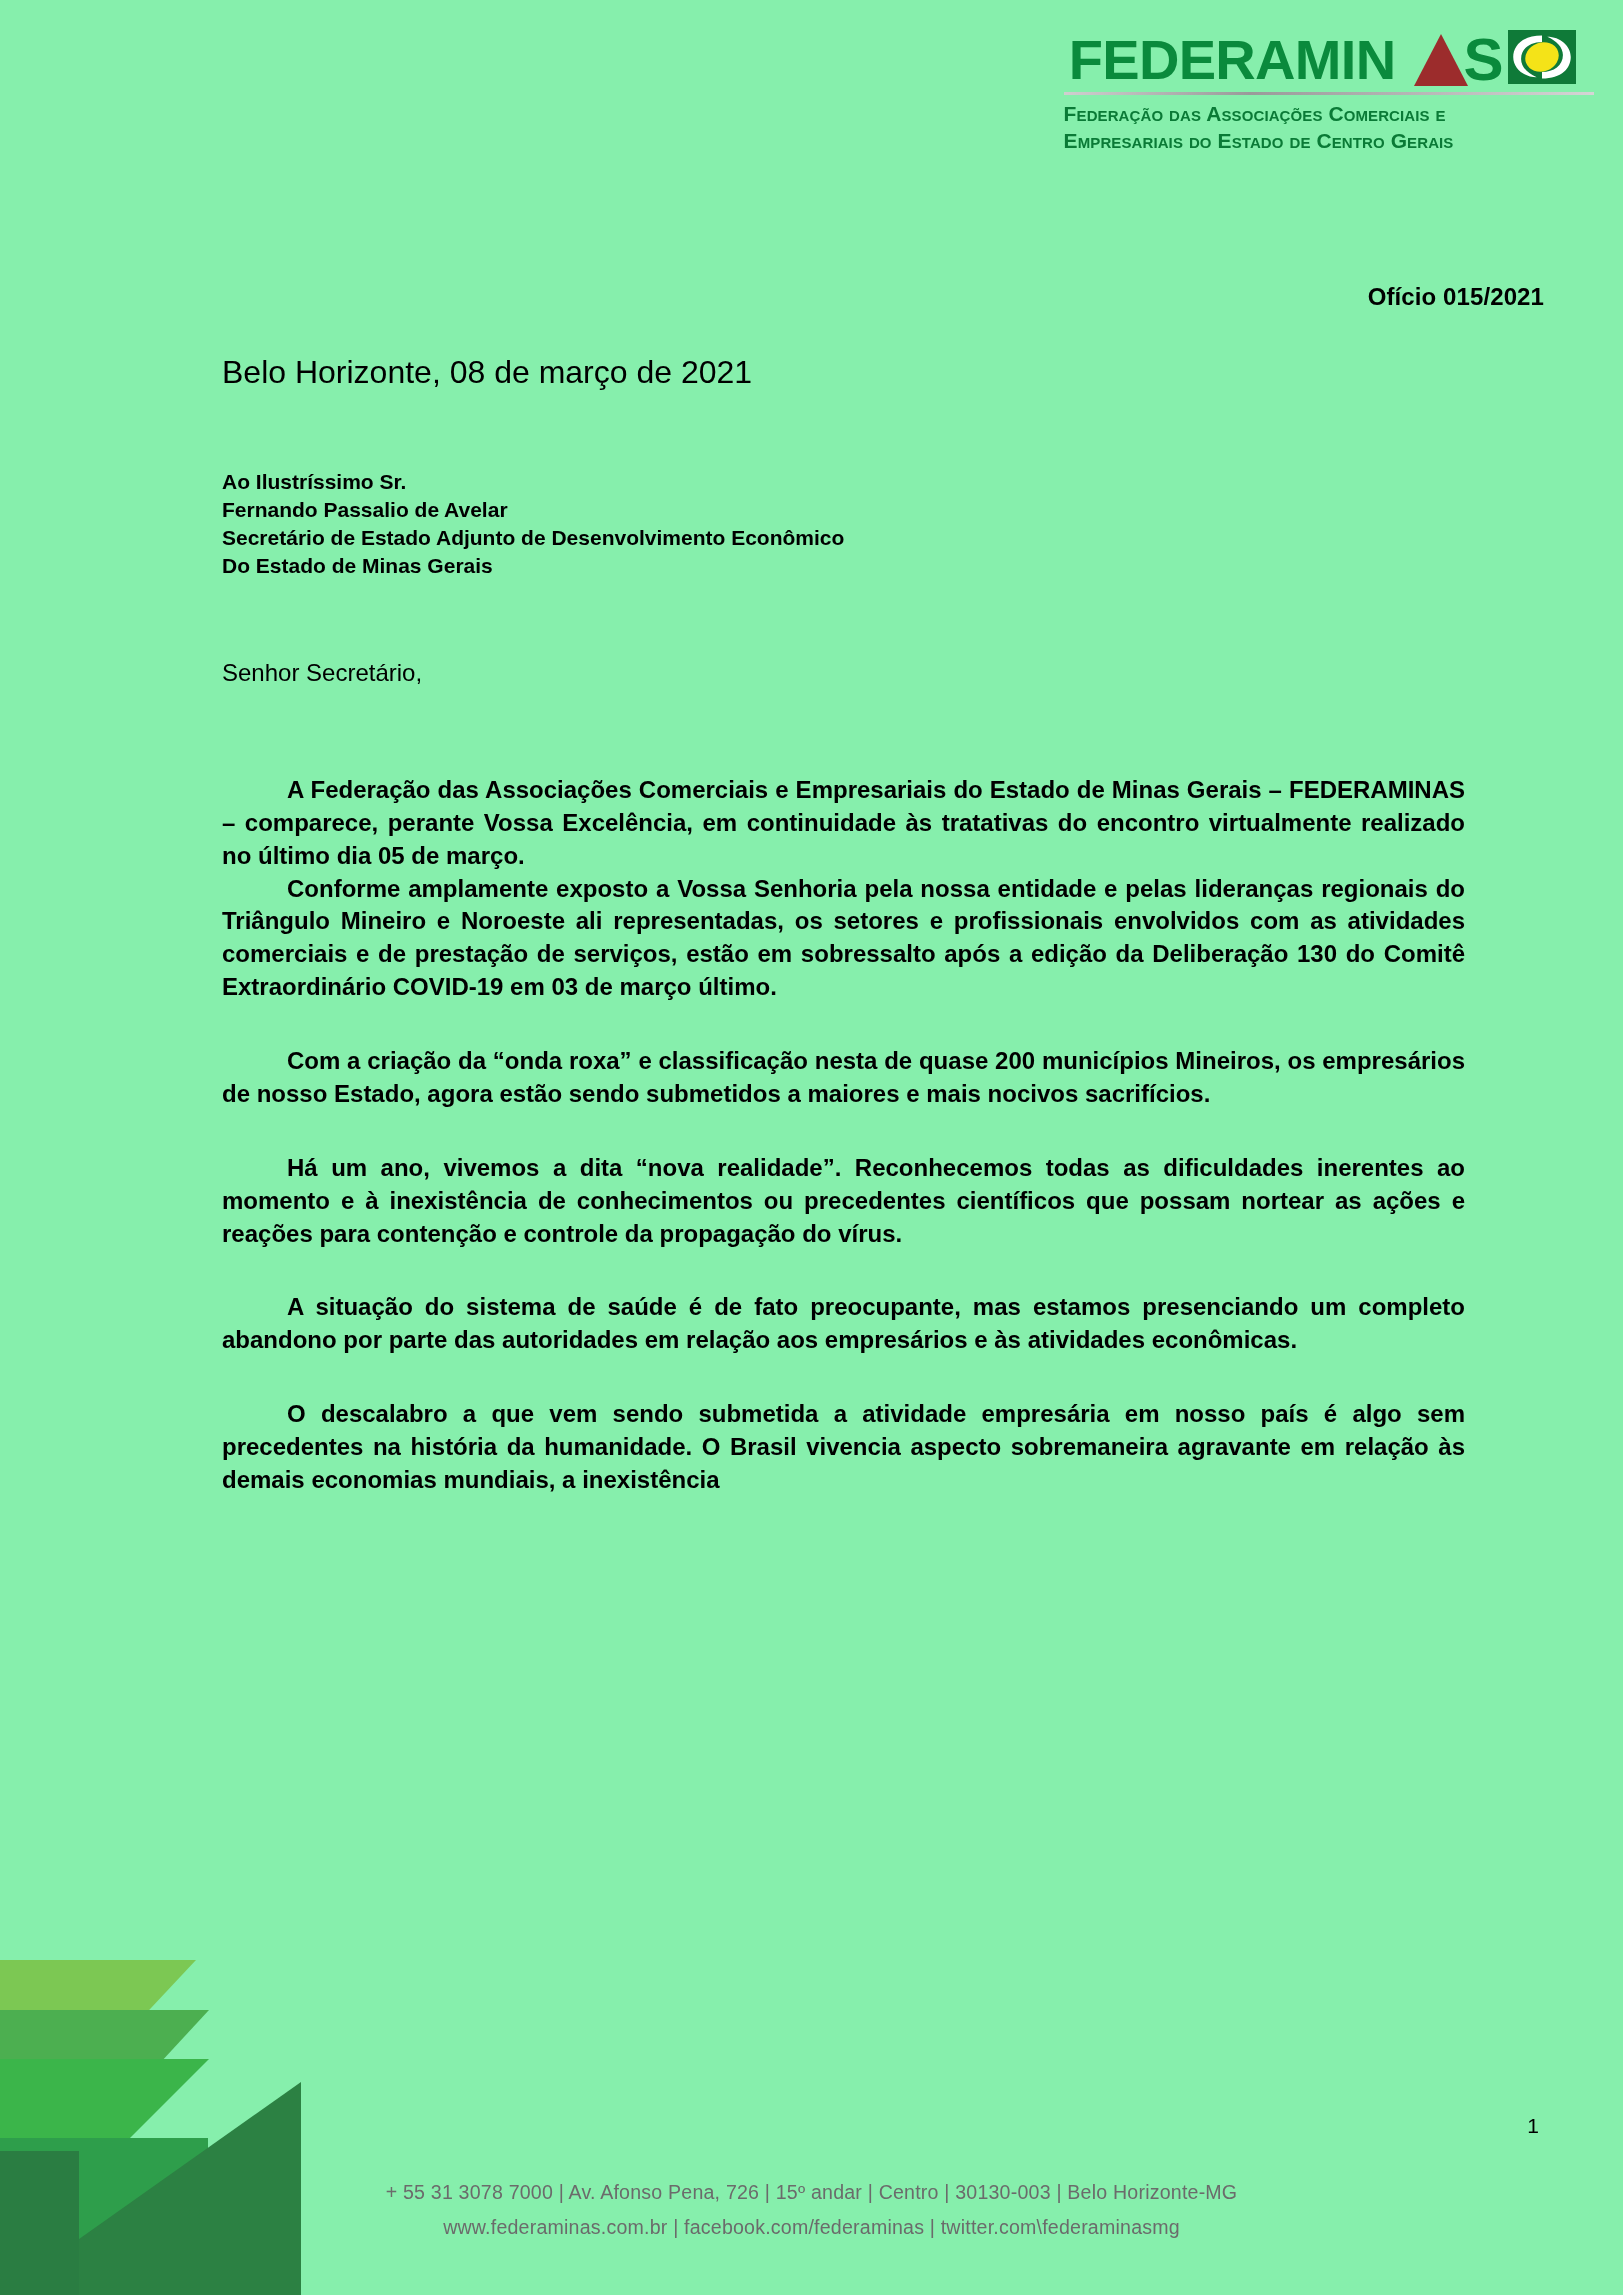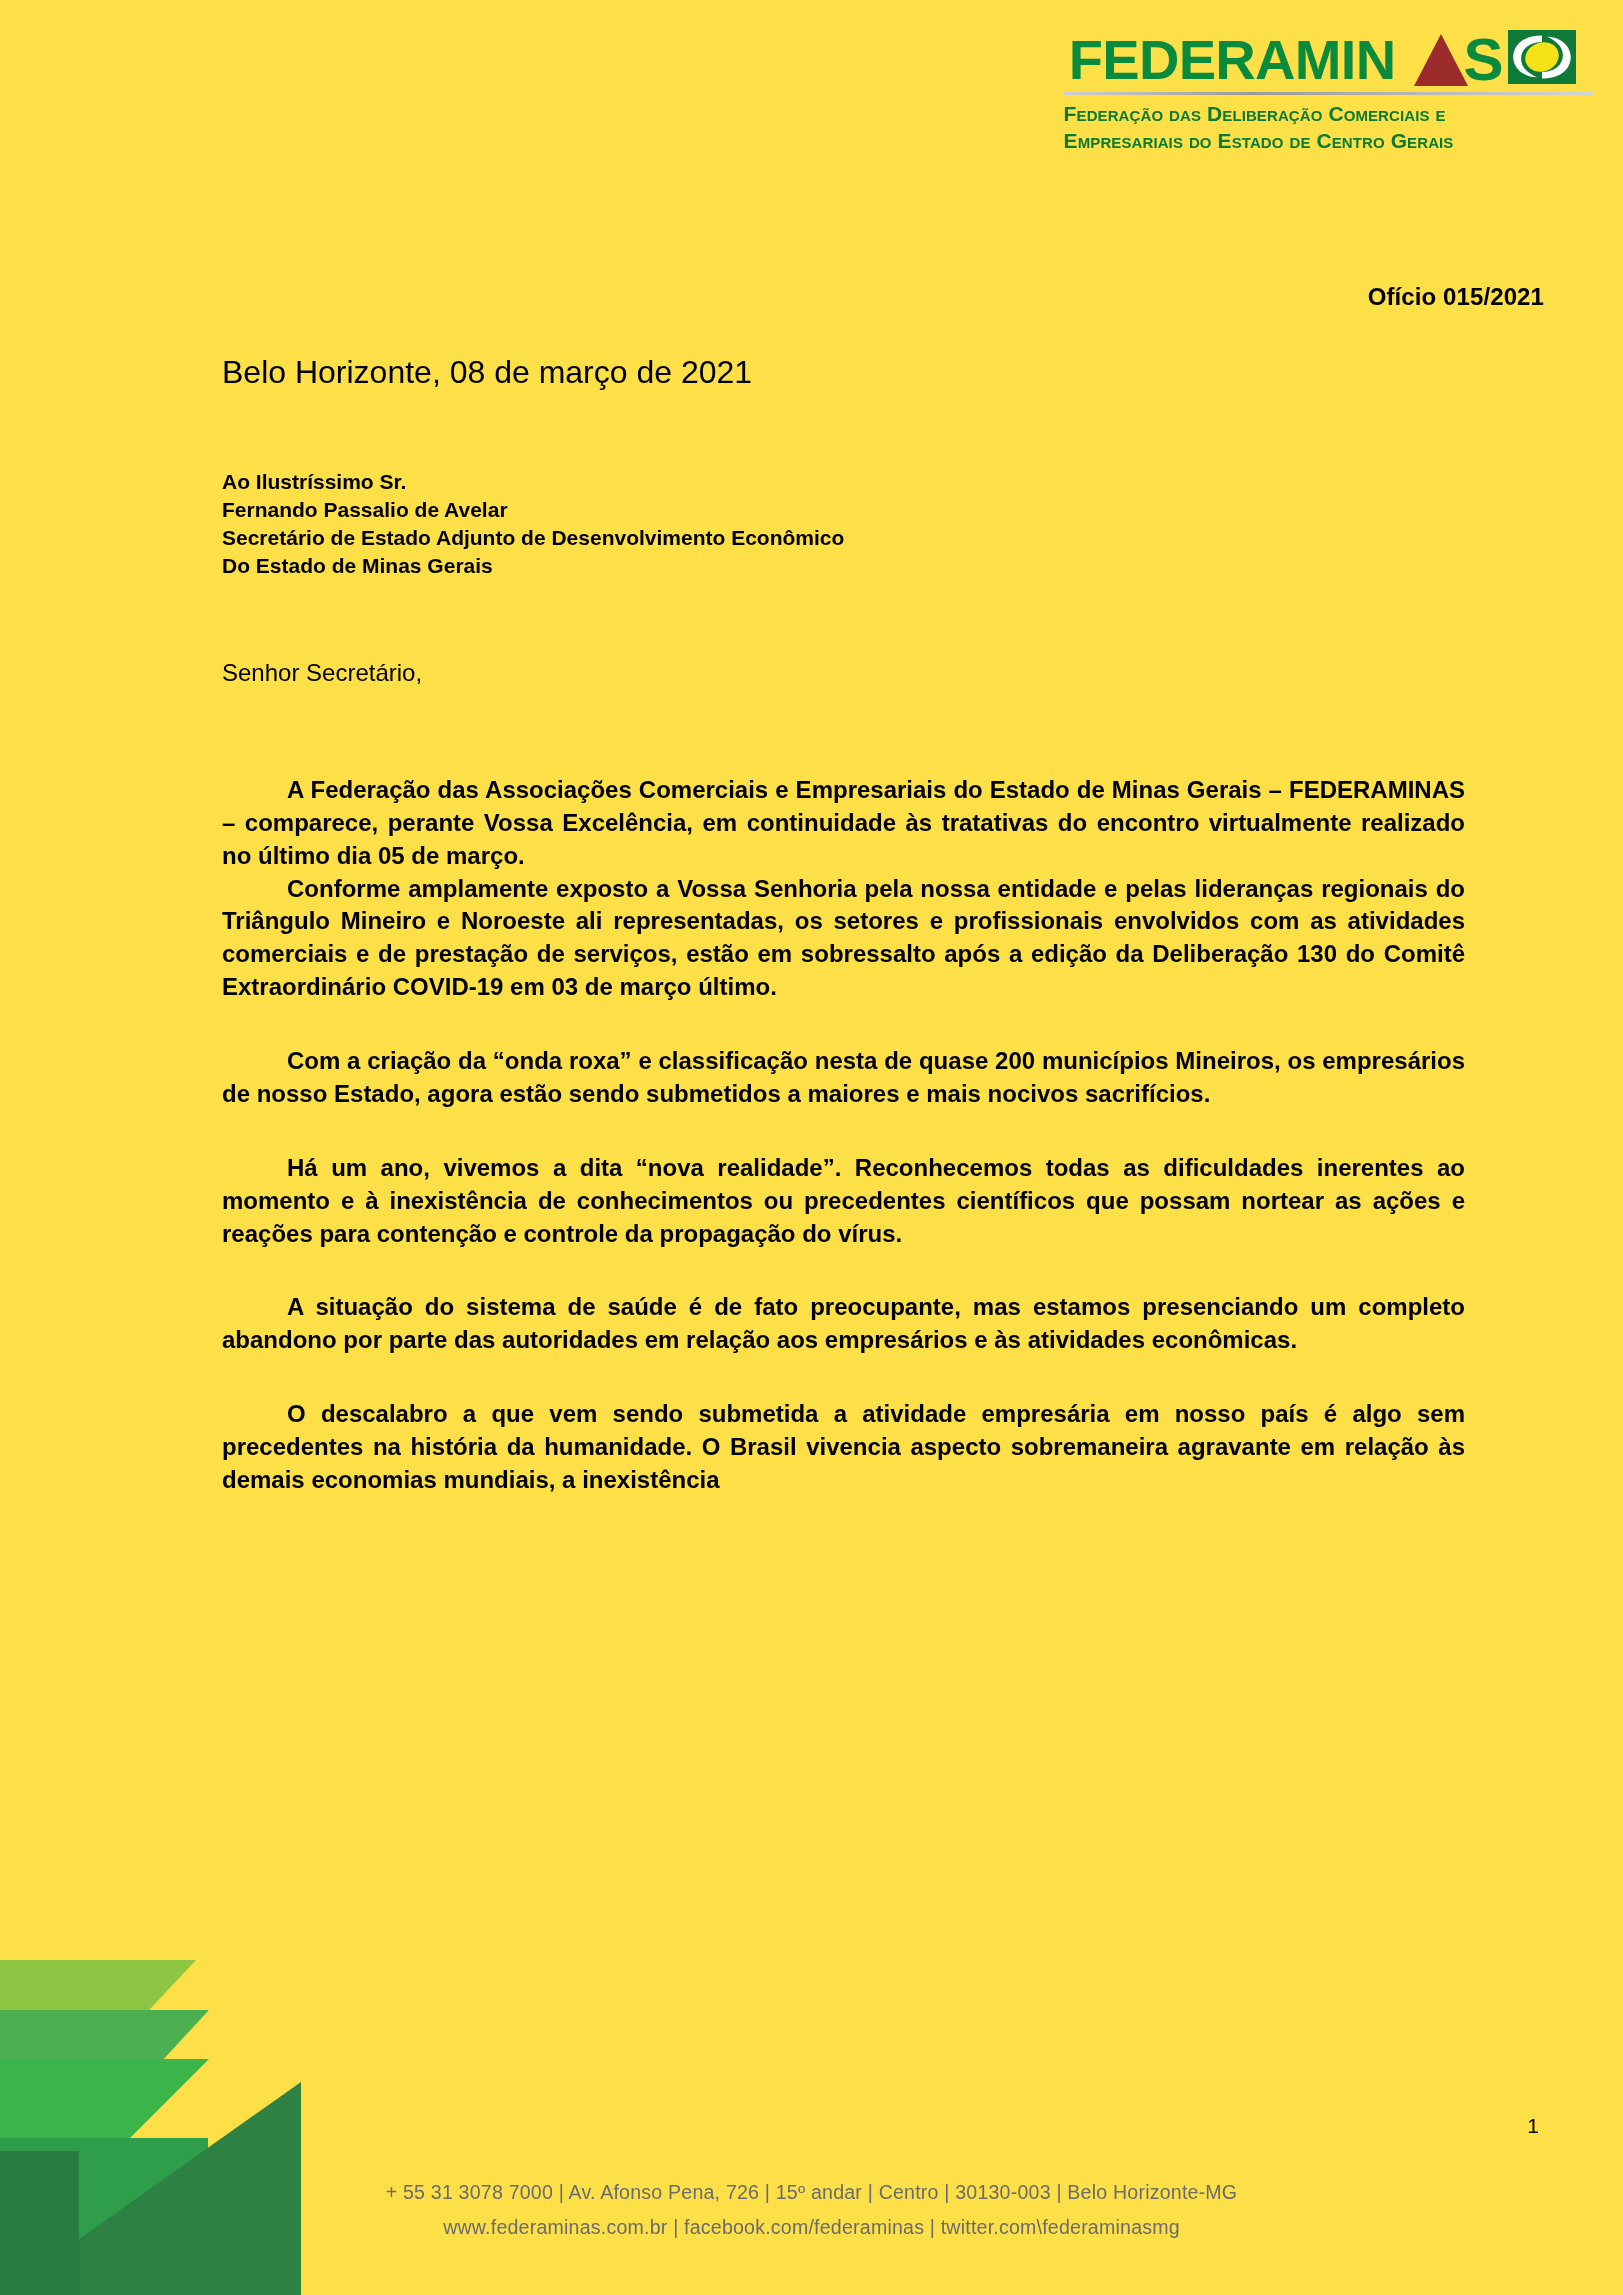--- a/index.html
+++ b/index.html
@@ -7,21 +7,21 @@
     padding: 0;
     background: #ffffff;
   }
   body {
     font-family: "Liberation Sans", sans-serif;
   }
   .page {
     position: relative;
     width: 1623px;
     height: 2295px;
-    background: #fde047;
+    background: #86efac;
     overflow: hidden;
     box-sizing: border-box;
   }
 
   
   .corner-graphic {
     position: absolute;
     left: 0;
     bottom: 0;
     width: 301px;
@@ -254,21 +254,21 @@
       <span class="logo-mark">
         <svg class="swirl" width="68" height="54" viewBox="0 0 104 82" xmlns="http://www.w3.org/2000/svg">
           <rect x="0" y="0" width="104" height="82" fill="#0f7a38"></rect>
           <path d="M52 8 C22 8 8 24 8 41 C8 58 24 72 44 72 C30 66 20 56 20 44 C20 28 34 18 52 18 Z" fill="#ffffff"></path>
           <path d="M52 74 C82 74 96 58 96 41 C96 24 80 10 60 10 C74 16 84 26 84 38 C84 54 70 64 52 64 Z" fill="#ffffff"></path>
           <ellipse cx="52" cy="41" rx="26" ry="22" transform="rotate(-20 52 41)" fill="#f4e318"></ellipse>
         </svg>
       </span>
     </div>
     <div class="logo-sep"></div>
-    <div class="logo-sub">Federação das Deliberação Comerciais e</div>
+    <div class="logo-sub">Federação das Associações Comerciais e</div>
     <div class="logo-sub" style="margin-top:1.3px;">Empresariais do Estado de Centro Gerais</div>
   </div>
 
   <div class="doc-number">Ofício 015/2021</div>
 
   <div class="content">
 
     <div class="date-line">Belo Horizonte, 08 de março de 2021</div>
 
     <div class="addressee">

